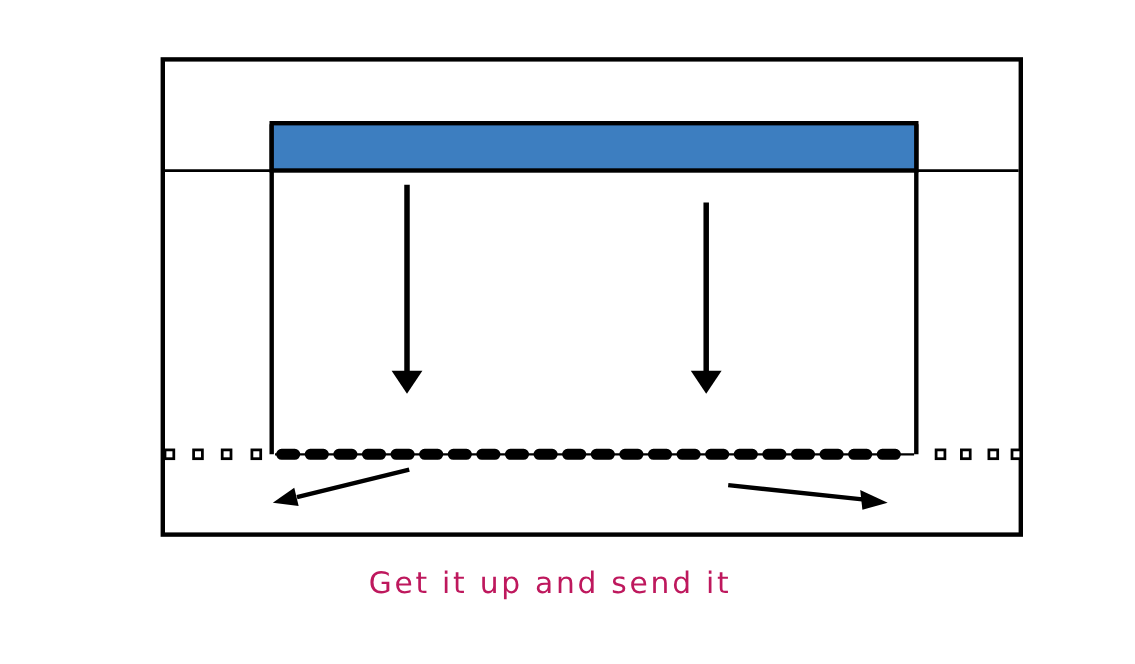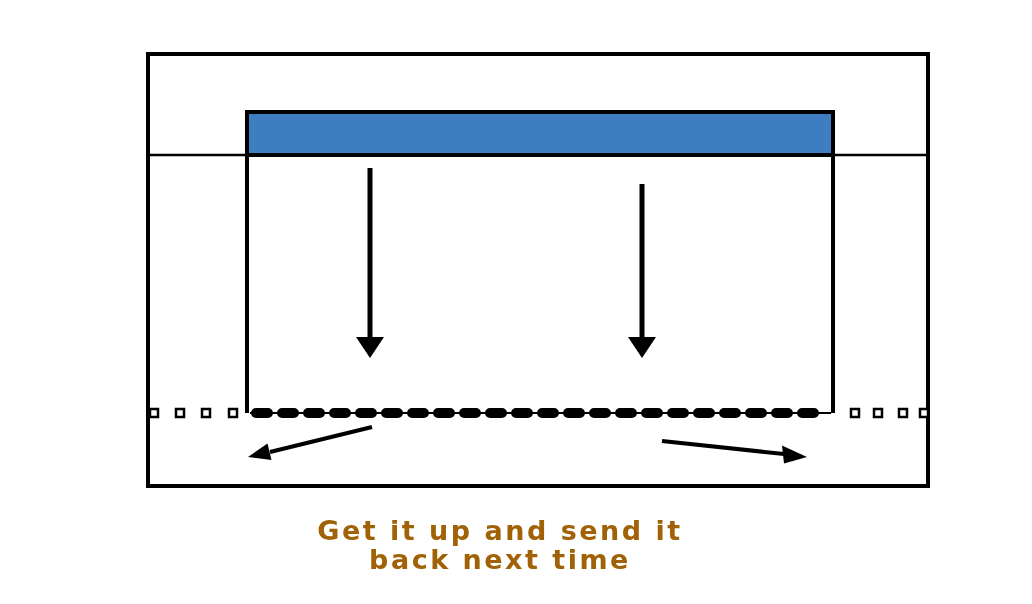--- a/index.html
+++ b/index.html
@@ -22,25 +22,25 @@
     width: 1032px;
     height: 604px;
     display: block;
   }
   .caption {
     position: absolute;
     left: 500px;
     top: 516px;
     transform: translateX(-50%);
     text-align: center;
-    font-weight: 700;
+    font-weight: 400;
     font-size: 27px;
     line-height: 29px;
     letter-spacing: 2.5px;
-    color: #a16207;
+    color: #be185d;
     white-space: nowrap;
   }
   .caption .cap-line { display: block; }
 </style>
 </head>
 <body>
 
 <div class="canvas">
 
   <svg class="diagram-svg" viewBox="0 0 1032 604" xmlns="http://www.w3.org/2000/svg">
@@ -87,16 +87,15 @@
     </g>
 
     <g>
       <line x1="662" y1="441" x2="784" y2="454" stroke="#000000" stroke-width="4"></line>
       <polygon points="807,457 782,445.5 784,463.5" fill="#000000"></polygon>
     </g>
   </svg>
 
   <div class="caption">
     <span class="cap-line">Get it up and send it</span>
-    <span class="cap-line">back next time</span>
   </div>
 
 </div>
 
 </body></html>

